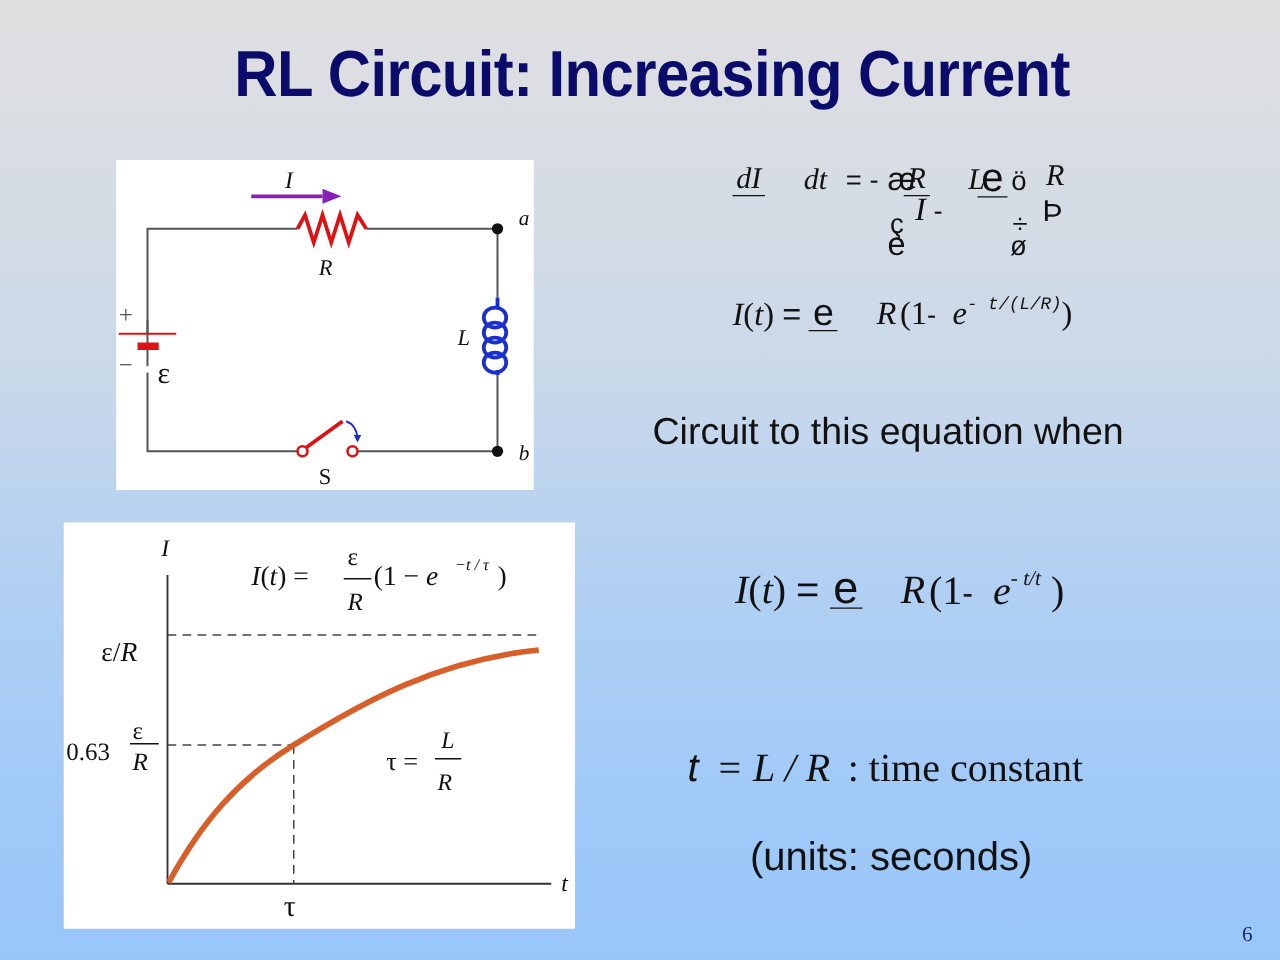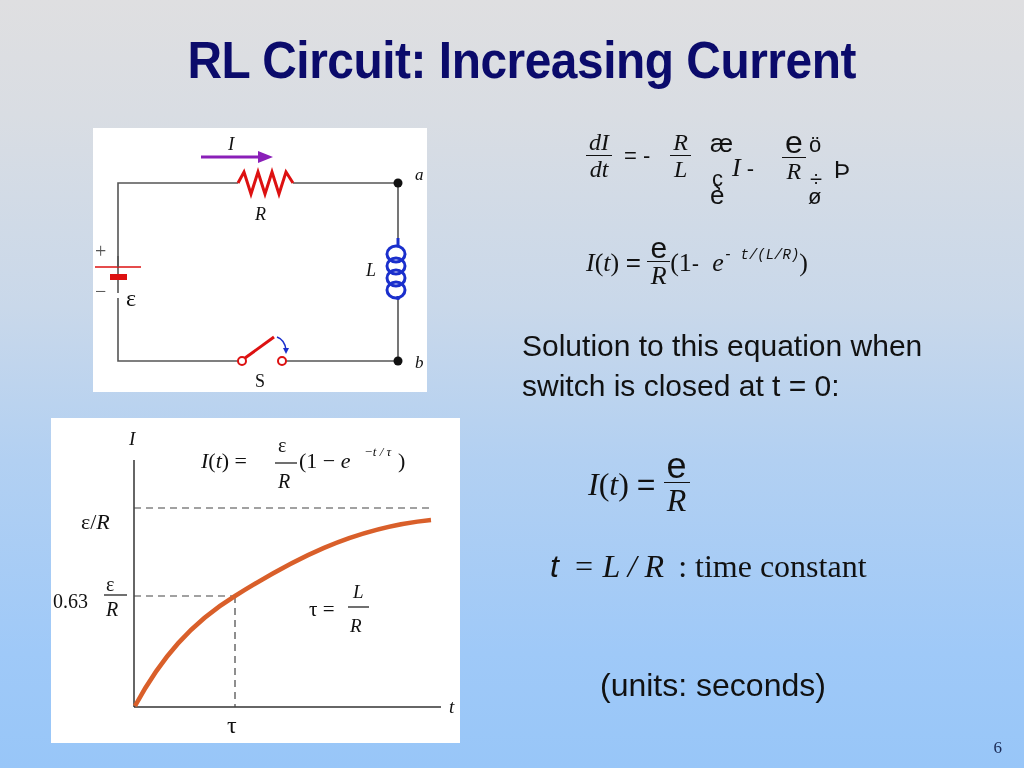--- a/index.html
+++ b/index.html
@@ -12,23 +12,23 @@
     position:absolute; left:0; top:30px; width:1040px; text-align:center;
     font-family:"Liberation Sans", sans-serif; font-weight:bold;
     font-size:52px; color:#0b0b6b; letter-spacing:-0.5px;
     transform: scaleX(0.92); transform-origin: 52% 50%;
   }
   .panel { position:absolute; background:#ffffff; }
   .circuit { left:93px; top:128px; width:334px; height:264px; }
   .graph { left:51px; top:418px; width:409px; height:325px; }
   .math { position:absolute; font-family:"Liberation Serif", serif; color:#111; }
   .it { font-style:italic; }
-  .frac { display:inline-flex; flex-direction:column; align-items:center; vertical-align:middle; }
+  .frac { display:inline-flex; flex-direction:row; align-items:flex-start; vertical-align:middle; }
   .frac .num { border-bottom:1.5px solid #111; padding:0 3px; line-height:1.05; }
-  .frac .den { padding:0 3px; line-height:1.1; }
+  .frac .den { padding:0 3px; line-height:1.1;margin-left:28px; }
   .sup { font-size:0.55em; vertical-align:0.9em; }
   .sans { font-family:"Liberation Sans", sans-serif; }
   .text {
     position:absolute; font-family:"Liberation Sans", sans-serif; color:#111; font-size:30px;
   }
   .pagenum { position:absolute; right:22px; top:738px; font-family:"Liberation Serif", serif; font-size:17px; color:#1a2a55; }
 </style>
 </head>
 <body>
 
@@ -153,33 +153,32 @@
 
 <div class="math" style="left:586px;top:234px;font-size:26px;white-space:nowrap;">
   <span style="vertical-align:middle;"><span class="it">I</span>(<span class="it">t</span>) <span class="sans">=</span></span>
   <span class="frac">
     <span class="num sans" style="font-size:30px;line-height:0.9;">e</span>
     <span class="den it">R</span>
   </span><span style="vertical-align:middle;">(1<span class="sans" style="font-size:22px;">-</span>&nbsp; <span class="it">e</span><span class="sup it" style="font-size:14px;vertical-align:12px;font-family:Liberation Mono, monospace;">- t/(L/R)</span>)</span>
 </div>
 
 <div class="text" style="left:522px;top:326px;line-height:40px;">
-  <div>Solution to this equation when</div>
-  <div>switch is closed at t = 0:</div>
+  <div>Circuit to this equation when</div>
 </div>
 
 <div class="math" style="left:588px;top:450px;font-size:32px;white-space:nowrap;">
   <span style="vertical-align:middle;"><span class="it">I</span>(<span class="it">t</span>) <span class="sans">=</span></span>
   <span class="frac">
     <span class="num sans" style="font-size:36px;line-height:0.9;">e</span>
     <span class="den it">R</span>
-  </span>
+  </span><span style="vertical-align:middle;">(1<span class="sans" style="font-size:26px;">-</span>&nbsp; <span class="it">e</span><span class="it" style="font-size:17px;vertical-align:15px;">- t/t</span> )</span>
 </div>
 
-<div class="math" style="left:550px;top:548px;font-size:32px;white-space:nowrap;">
+<div class="math" style="left:550px;top:596px;font-size:32px;white-space:nowrap;">
   <span class="sans it">t</span>
   <span class="it" style="margin-left:6px;">= L / R</span>
   <span style="margin-left:6px;">: time constant</span>
 </div>
 
 <div class="text" style="left:600px;top:667px;font-size:32px;">(units: seconds)</div>
 
 <div class="pagenum">6</div>
 
 </body></html>

